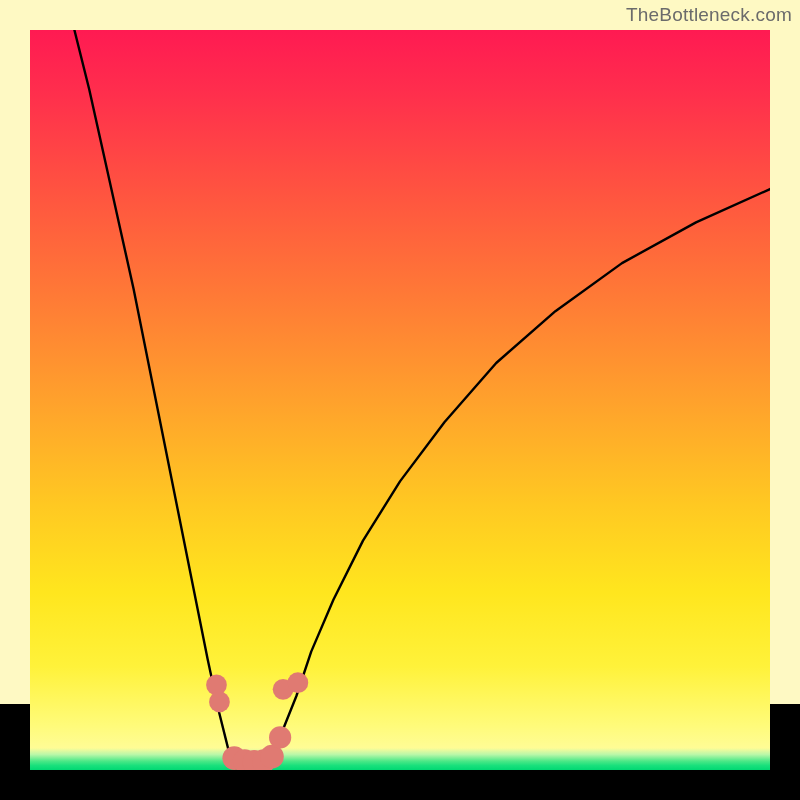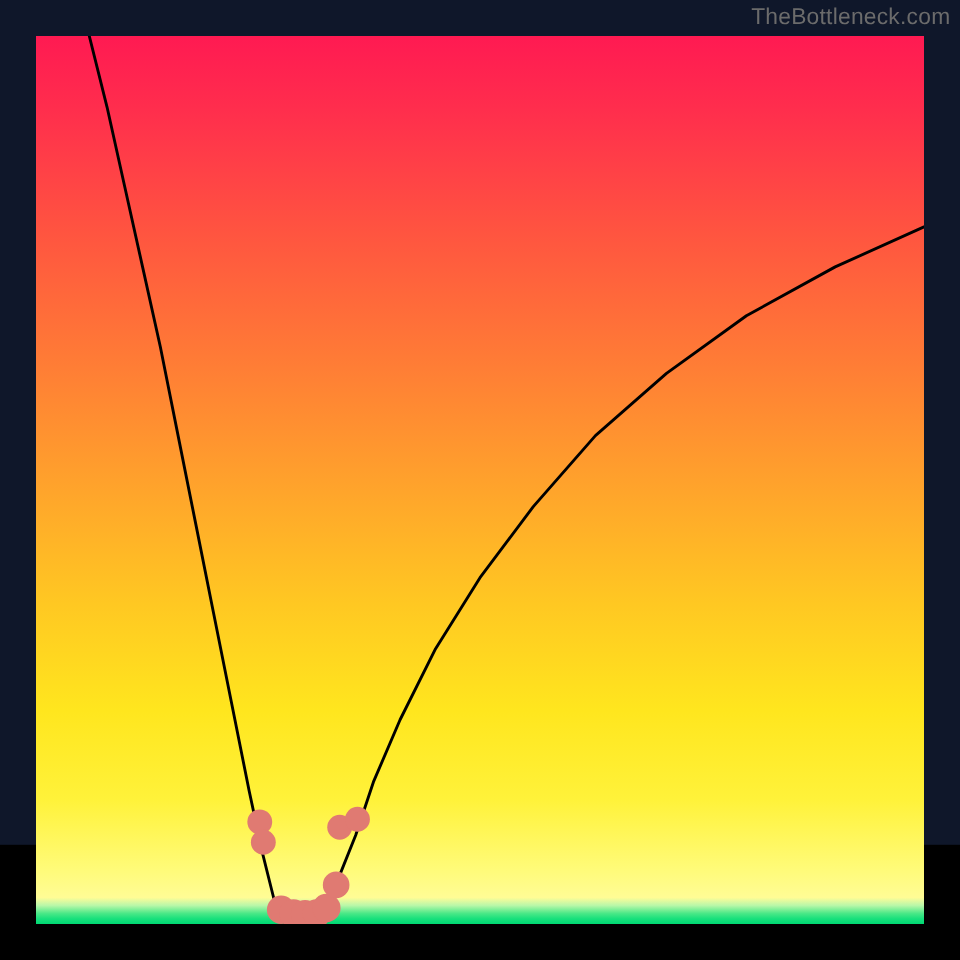--- a/index.html
+++ b/index.html
@@ -10,21 +10,21 @@
     background: #000;
     overflow: hidden;
     font-family: Arial, Helvetica, sans-serif;
   }
   .frame {
     position: absolute;
     left: 0;
     top: 0;
     width: 800px;
     height: 704px;
-    background: #0f172a;
+    background: #fef9c3;
   }
   .plot {
     position: absolute;
     left: 30px;
     top: 30px;
     width: 740px;
     height: 740px;
     
     background: linear-gradient(
       to bottom,

